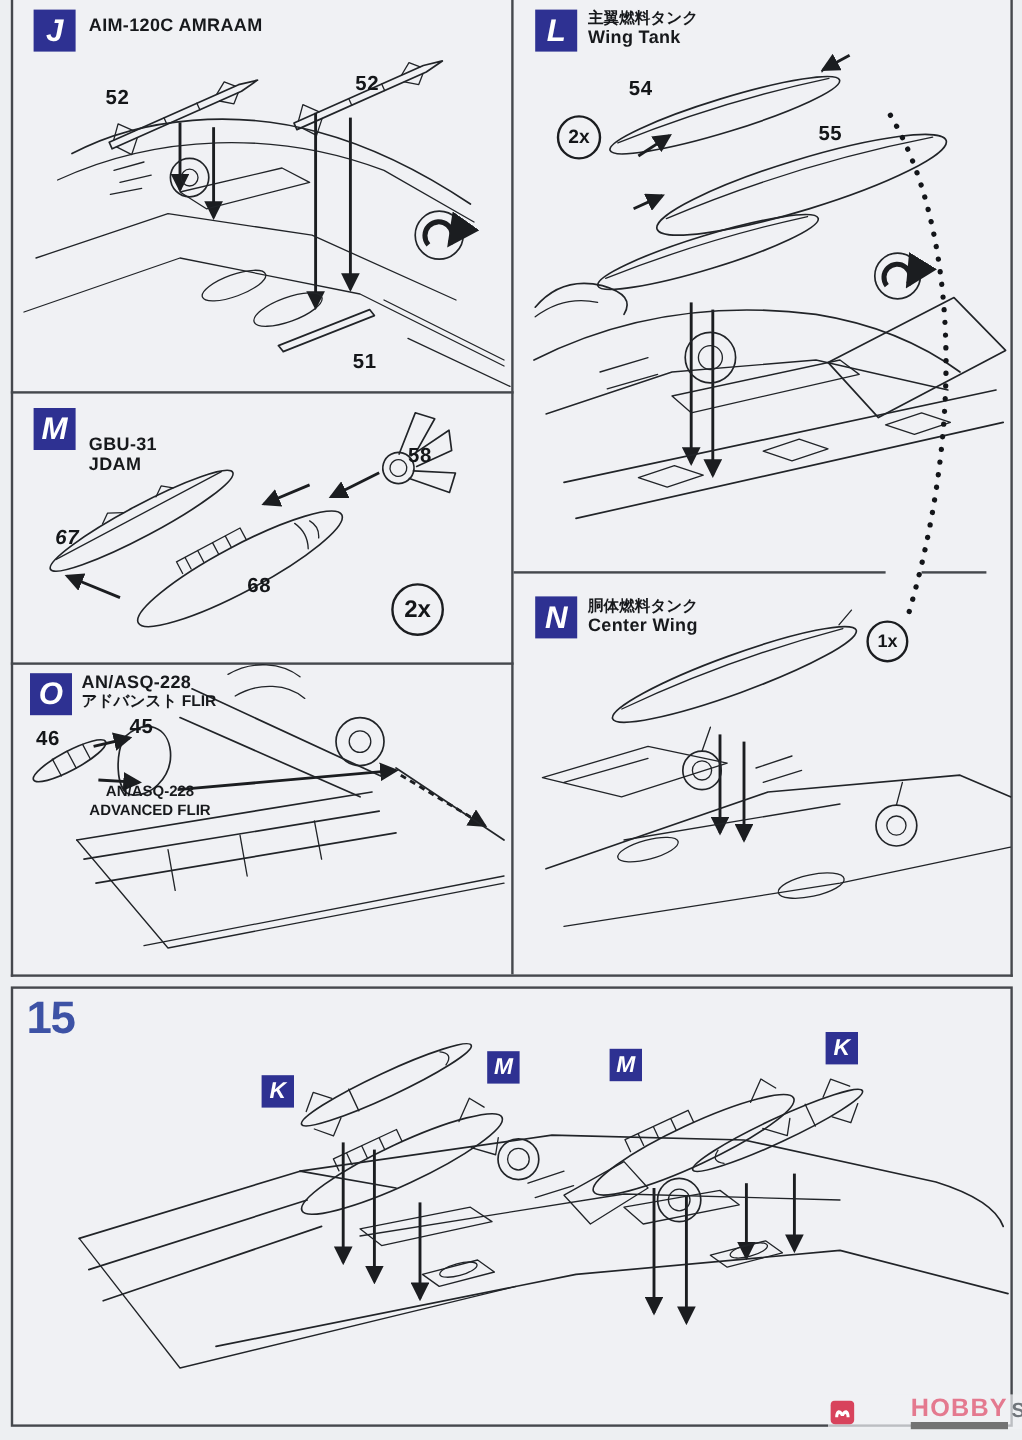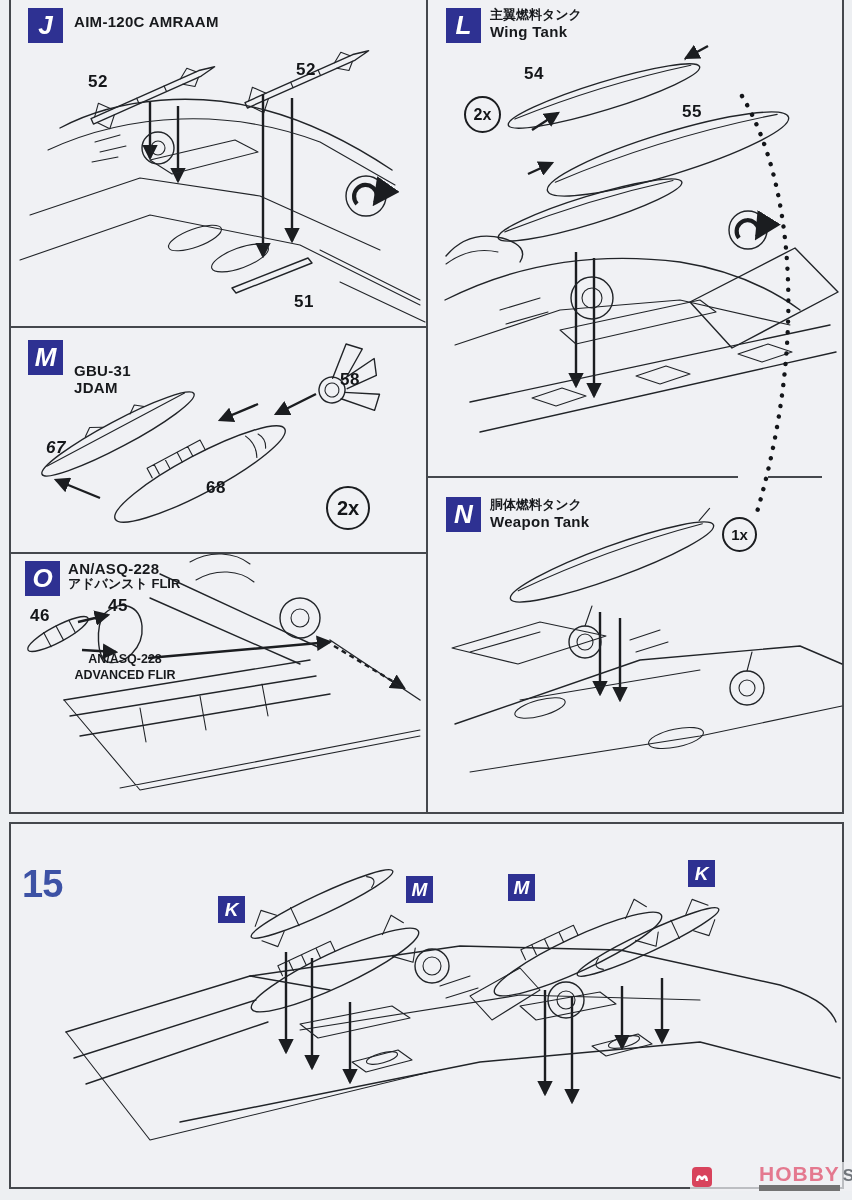--- a/index.html
+++ b/index.html
@@ -270,41 +270,41 @@
 <div class="part" style="left:340px;top:370px;">58</div>
 <div class="qty" style="left:326px;top:486px;width:40px;height:40px;font-size:20px;">
   <span>2x</span>
   </div>
 
 <div class="chip big" style="left:446px;top:497px;">
     <span>N</span>
   </div>
 <div class="sec-title" style="left:490px;top:498px;">
   <div class="jp">胴体燃料タンク</div>
-  <div class="en">Weapon Tank</div>
+  <div class="en">Center Wing</div>
 </div>
 <div class="qty" style="left:722px;top:517px;width:31px;height:31px;font-size:15px;">
   <span>1x</span>
   </div>
 
 <div class="chip big" style="left:25px;top:561px;">
     <span>O</span>
   </div>
 <div class="sec-title" style="left:68px;top:560px;">
   <div class="en">AN/ASQ-228</div>
   <div class="jp">アドバンスト FLIR</div>
 </div>
 <div class="part" style="left:30px;top:606px;text-align:right;">46</div>
 <div class="part" style="left:108px;top:596px;">45</div>
 <div class="callout" style="left:60px;top:652px;width:130px;">
   <div>AN/ASQ-228</div>
   <div>ADVANCED FLIR</div>
 </div>
 
-<div class="step-header" style="left:22px;top:867px;flex-direction:column;">
+<div class="step-header" style="left:22px;top:832px;flex-direction:column;">
   <div class="step-num">15</div>
 </div>
 
 <div class="chip tag" style="left:218px;top:896px;">
     <span>K</span>
   </div>
 <div class="chip tag" style="left:406px;top:876px;">
     <span>M</span>
   </div>
 <div class="chip tag" style="left:508px;top:874px;">

